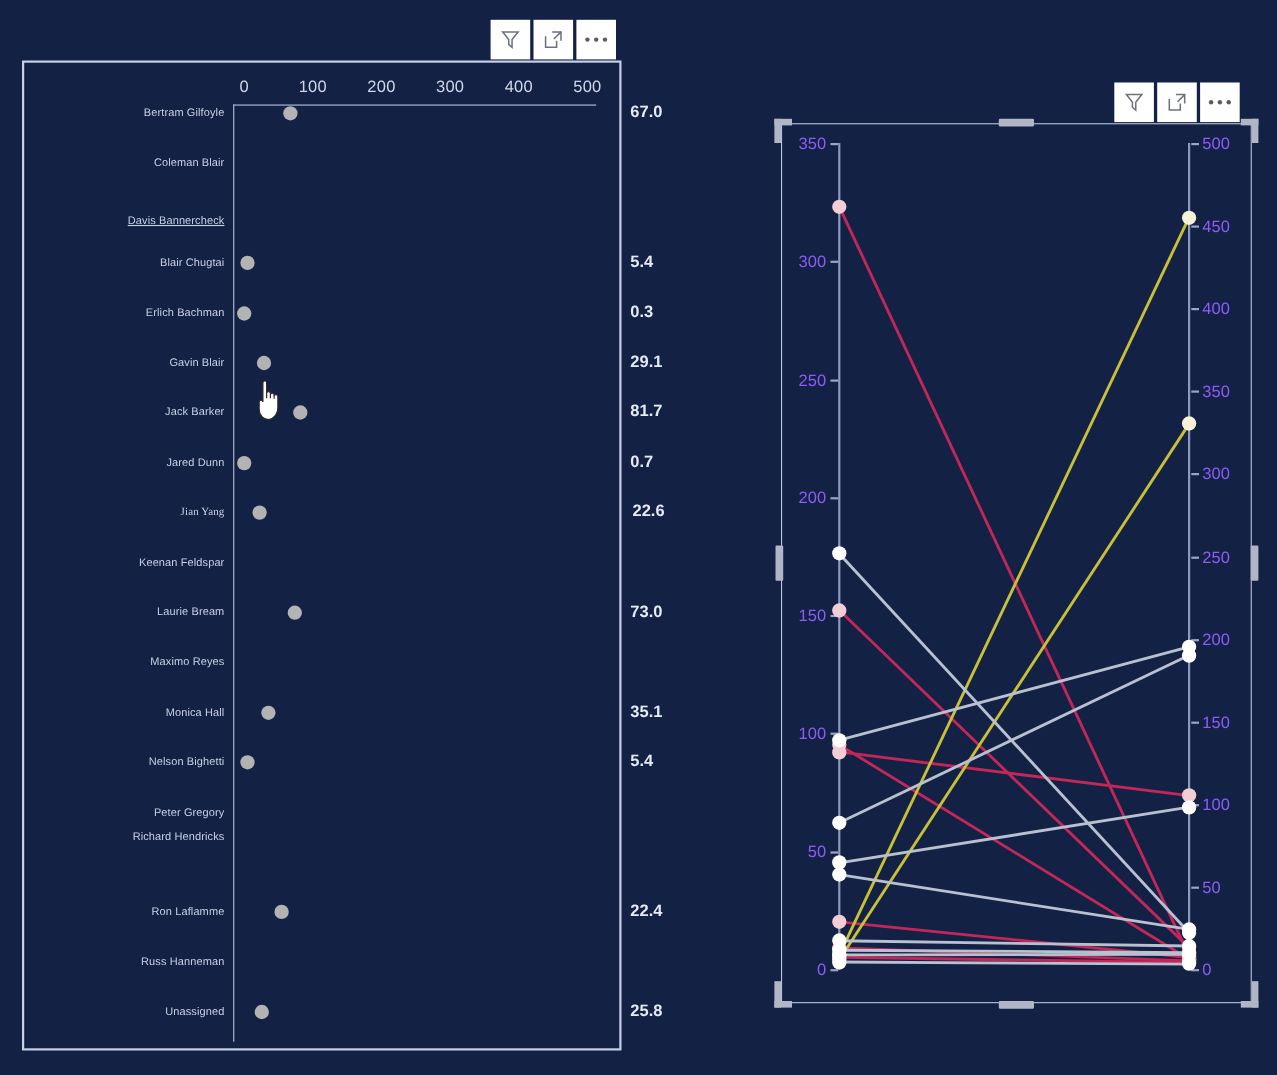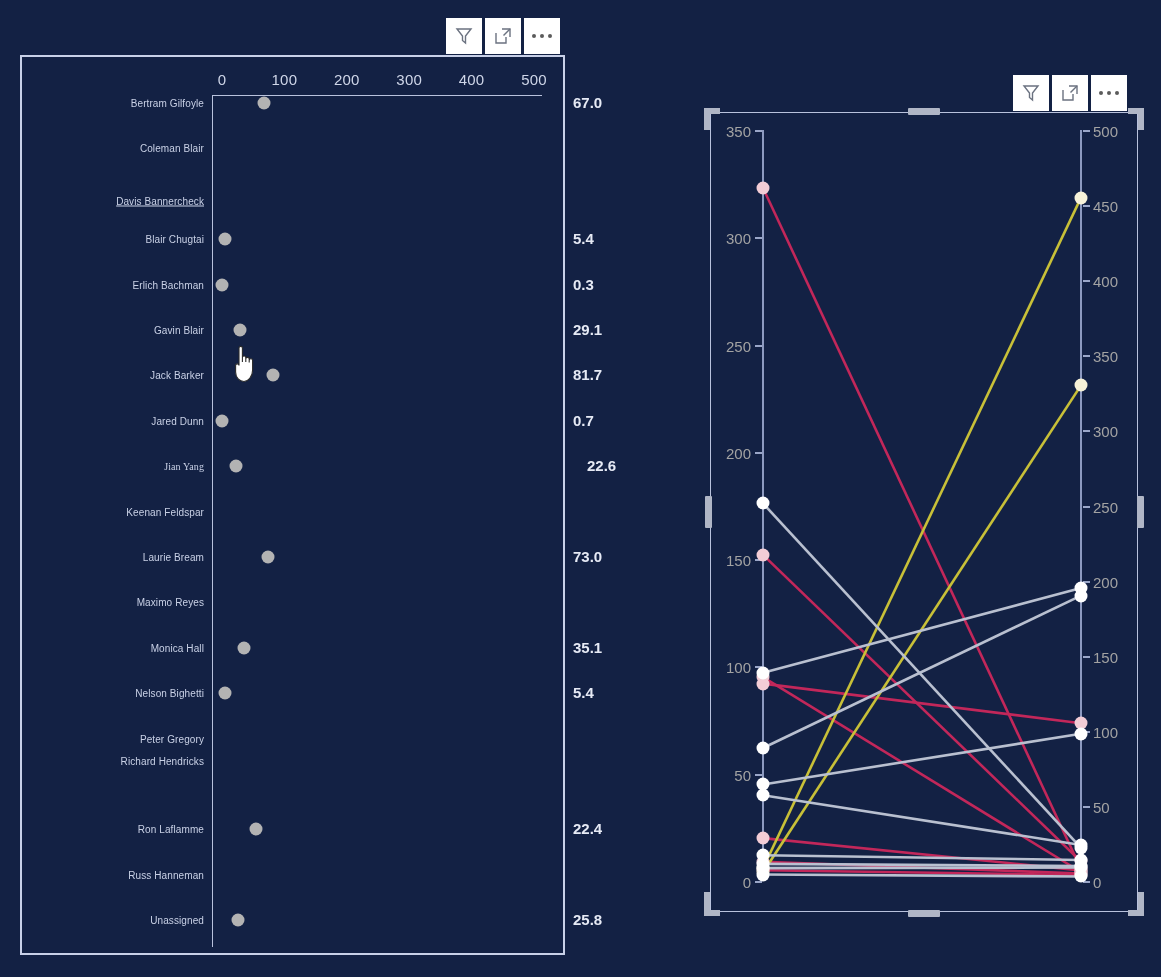--- a/index.html
+++ b/index.html
@@ -45,21 +45,21 @@
     position: absolute; width: 13px; height: 13px; border-radius: 50%;
     background: #b3b3b3; transform: translate(-50%, -50%);
   }
   .lp-vline { position: absolute; width: 1px; background: #b9c2dd; }
   .lp-hline { position: absolute; height: 1px; background: #b9c2dd; }
 
   
   .pc-axis-line { position: absolute; width: 2px; background: #8d9ac0; }
   .pc-tick { position: absolute; height: 2px; width: 7px; background: #9aa6c8; }
   .pc-tick-lbl {
-    position: absolute; color: #a3a3a3; font-size: 15px;
+    position: absolute; color: #8b5cf6; font-size: 15px;
     white-space: nowrap; transform: translateY(-50%);
   }
   .pc-node {
     position: absolute; width: 13px; height: 13px; border-radius: 50%;
     transform: translate(-50%, -50%);
   }
   .sel-handle { position: absolute; background: #b0b6c6; border-radius: 1px; }
   .sel-corner { position: absolute; background: #b0b6c6; }
 
   
@@ -140,21 +140,21 @@
       </div>
   </div>
 
   <div id="left-values" style="position:absolute; left:570px; top:55px; width:60px; height:900px;">
       <div class="lp-val" style="left: 3px; top: 47px;">67.0</div>
       <div class="lp-val" style="left: 3px; top: 183.2px;">5.4</div>
       <div class="lp-val" style="left: 3px; top: 228.6px;">0.3</div>
       <div class="lp-val" style="left: 3px; top: 274px;">29.1</div>
       <div class="lp-val" style="left: 3px; top: 319.4px;">81.7</div>
       <div class="lp-val" style="left: 3px; top: 364.8px;">0.7</div>
-      <div class="lp-val" style="left: 17px; top: 410.2px;">22.6</div>
+      <div class="lp-val" style="left: 5px; top: 410.2px;">22.6</div>
       <div class="lp-val" style="left: 3px; top: 501px;">73.0</div>
       <div class="lp-val" style="left: 3px; top: 591.8px;">35.1</div>
       <div class="lp-val" style="left: 3px; top: 637.2px;">5.4</div>
       <div class="lp-val" style="left: 3px; top: 773.4px;">22.4</div>
       <div class="lp-val" style="left: 3px; top: 864.2px;">25.8</div>
     </div>
 
   <div class="cursor-hand" style="left:231px; top:344px;">
     <svg width="34" height="42" viewBox="0 0 34 42">
       <path d="M8 4 C8 1.8 11.4 1.8 11.4 4 L11.4 18 L11.4 13.6

